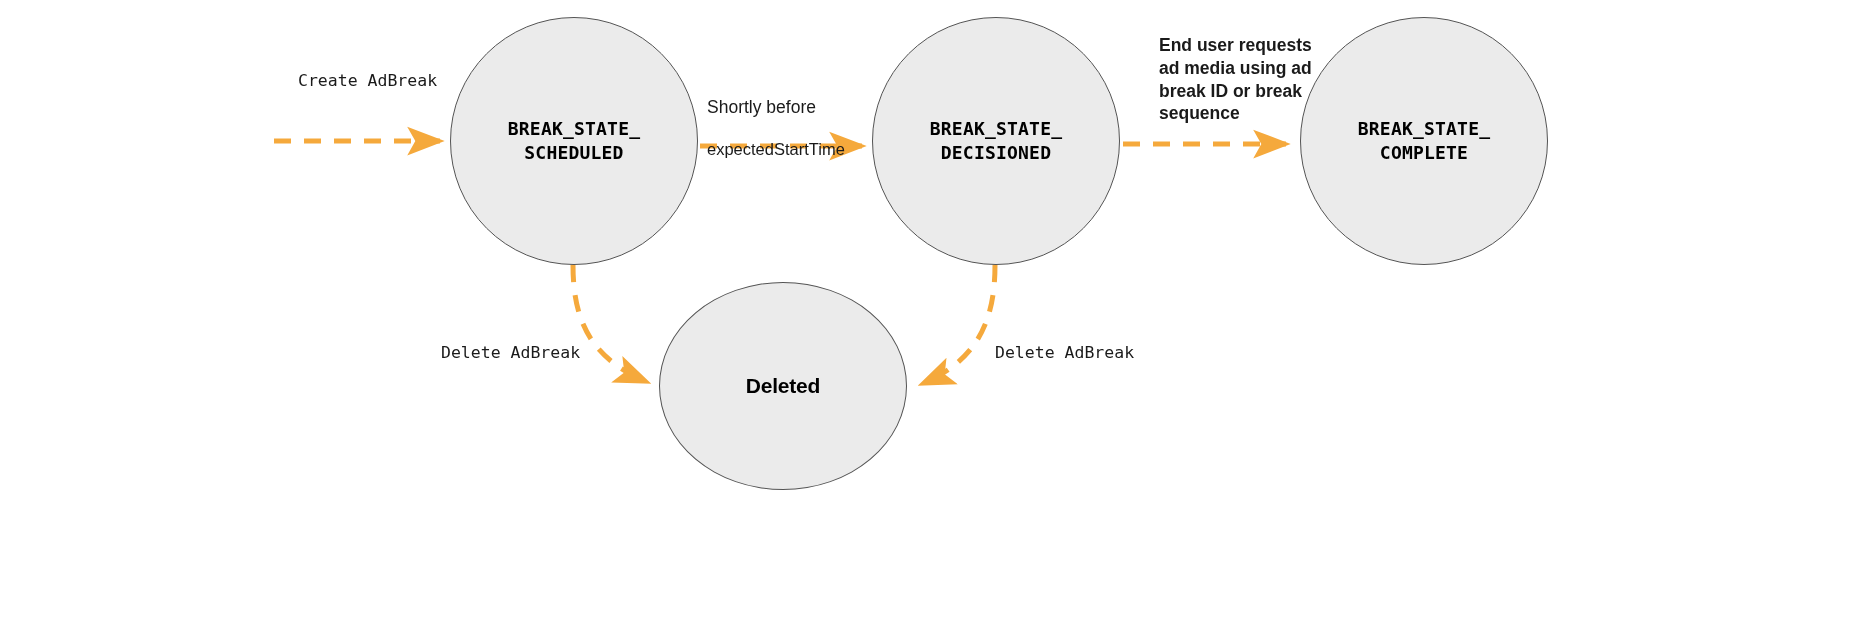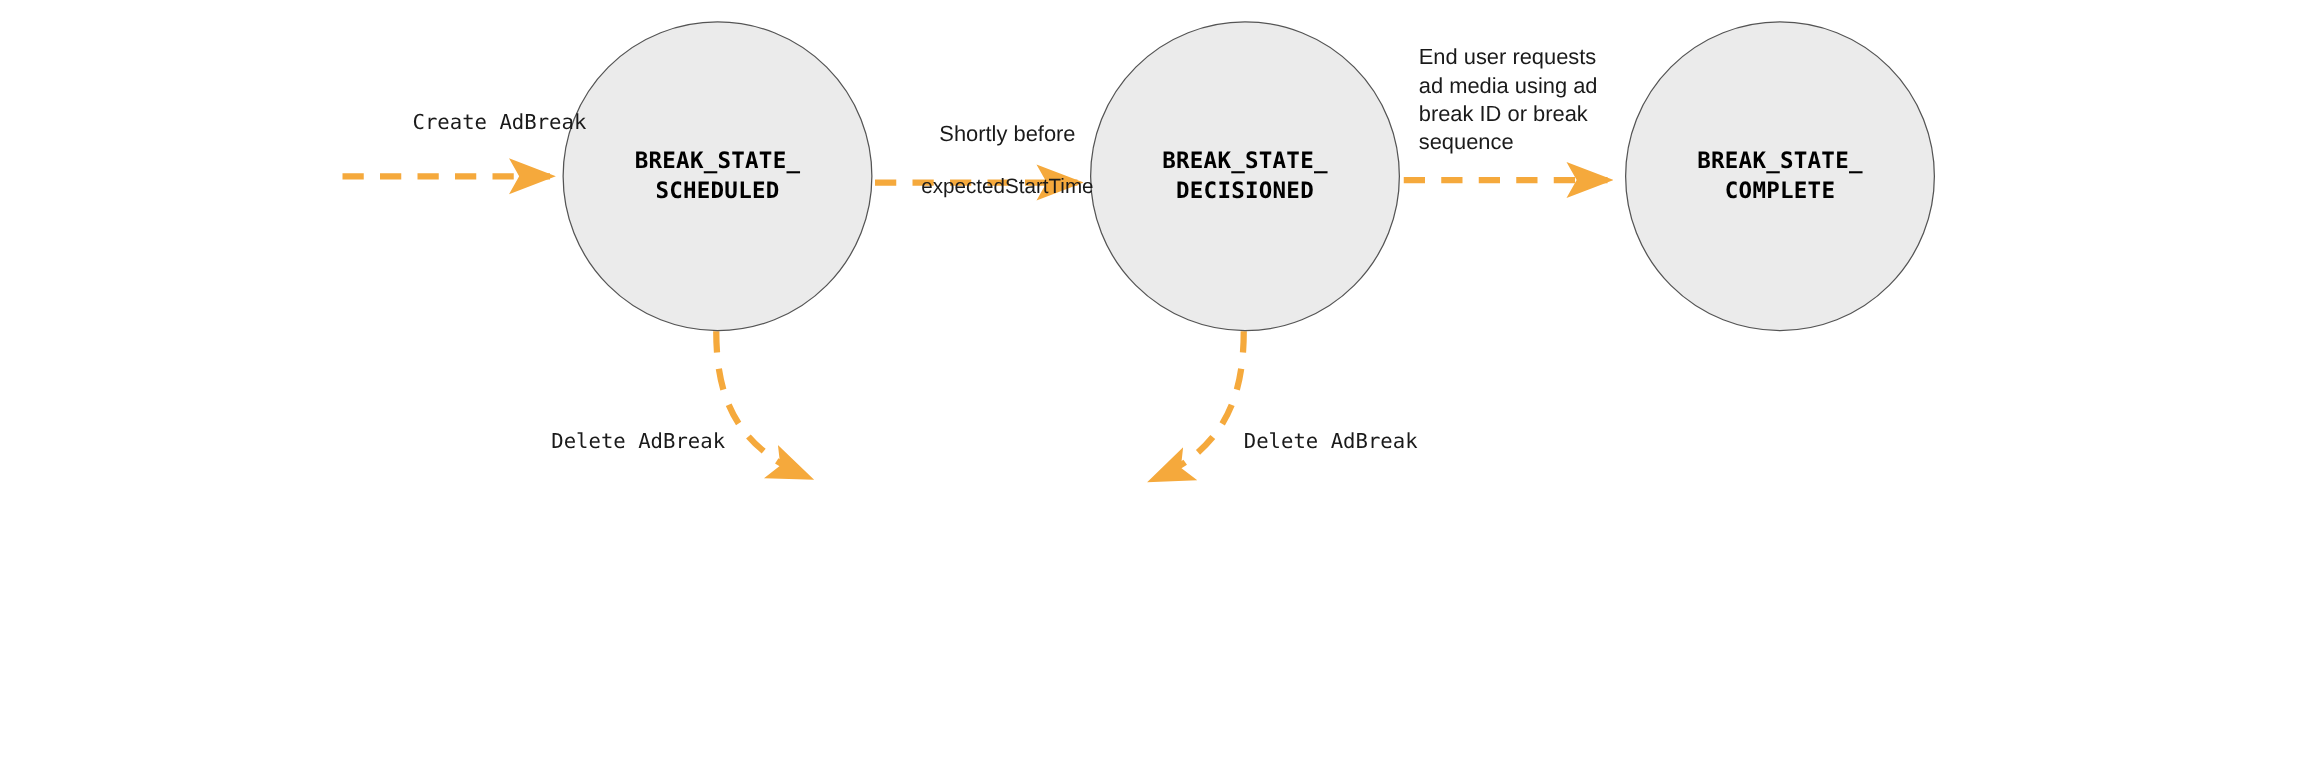--- a/index.html
+++ b/index.html
@@ -44,22 +44,23 @@
     letter-spacing: 0.2px;
   }
   .edge-label {
     position: absolute;
     color: #1a1a1a;
     line-height: 1.3;
     white-space: pre-line;
   }
   .edge-label.sans {
     font-family: "Liberation Sans", sans-serif;
-    font-weight: normal;
+    font-weight: bold;
     font-size: 17.5px;
+    margin-left: 24px;
   }
   .edge-label.mono {
     font-family: "DejaVu Sans Mono", monospace;
     font-weight: normal;
     font-size: 16.5px;
   }
   .edge-label.mixed .ln-sans {
     display: block;
     font-family: "Liberation Sans", sans-serif;
     font-size: 17.5px;
@@ -120,24 +121,27 @@
   <div class="node" style="left:872px; top:17px; width:248px; height:248px;">
     <span class="node-label mono">BREAK_STATE_
 DECISIONED</span>
   </div>
 
   <div class="node" style="left:1300px; top:17px; width:248px; height:248px;">
     <span class="node-label mono">BREAK_STATE_
 COMPLETE</span>
   </div>
 
+  <div class="node" style="left:659px; top:282px; width:248px; height:208px;">
+    <span class="node-label sans">Deleted</span>
+  </div>
 
-  <div class="edge-label mono" style="left:298px; top:87px;margin-left:32px;">Create AdBreak</div>
+  <div class="edge-label mono" style="left:298px; top:70px;">Create AdBreak</div>
 
-  <div class="edge-label mixed" style="left:737px; top:75px;text-align:center;">
+  <div class="edge-label mixed" style="left:707px; top:75px;">
     <span class="ln-sans">Shortly before</span>
     <span class="ln-mono">expectedStartTime</span>
   </div>
 
   <div class="edge-label sans" style="left:1135px; top:34px;">End user requests
 ad media using ad
 break ID or break
 sequence</div>
 
   <div class="edge-label mono" style="left:441px; top:342px;">Delete AdBreak</div>

